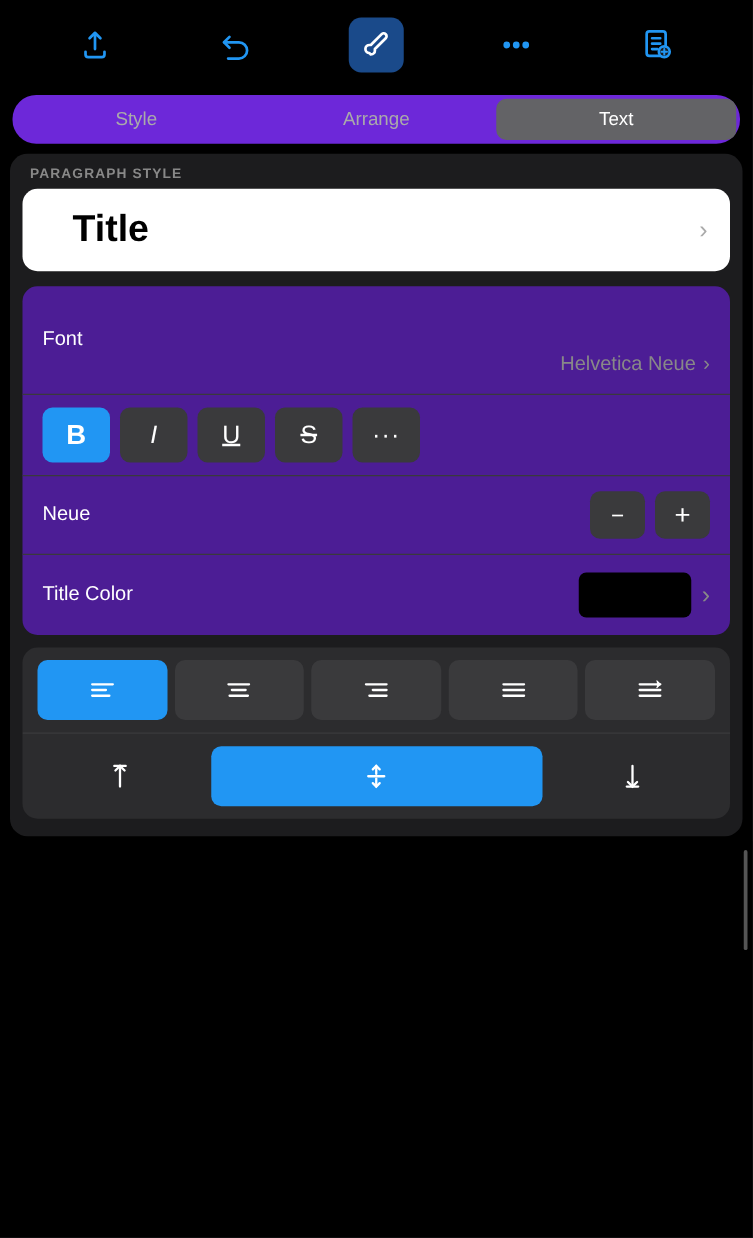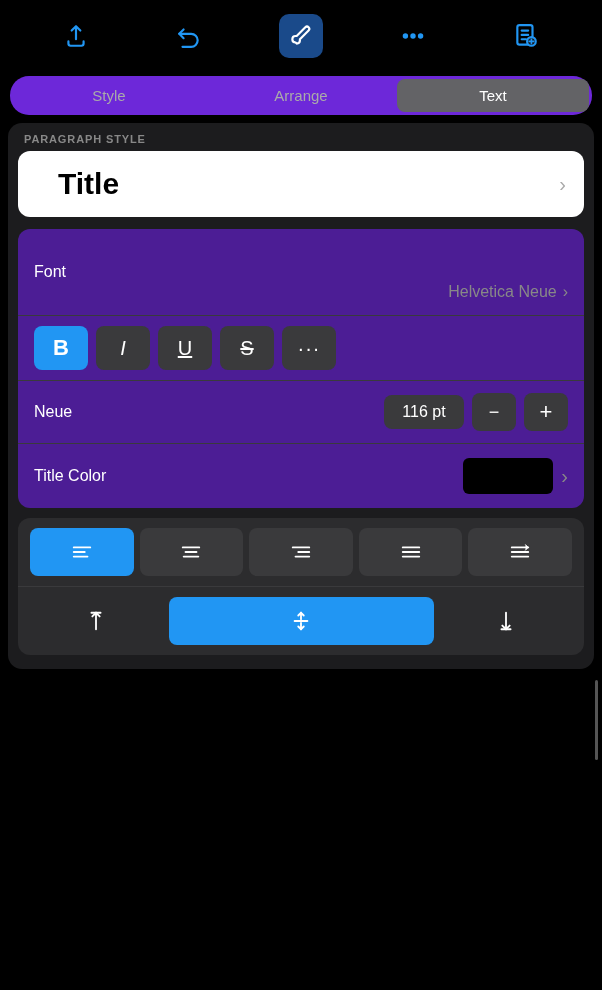--- a/index.html
+++ b/index.html
@@ -373,21 +373,20 @@
         <span>S</span>
       </button>
       <button class="format-btn more">
         <span>···</span>
       </button>
     </div>
 
     <div class="size-row">
       <span class="size-label">Neue</span>
       <div class="size-controls">
-        <span class="size-value">116 pt</span>
         <button class="size-btn">
           <span style="font-size:18px;">−</span>
         </button>
         <button class="size-btn">
           <span>+</span>
         </button>
       </div>
     </div>
 
     <div class="color-row">

